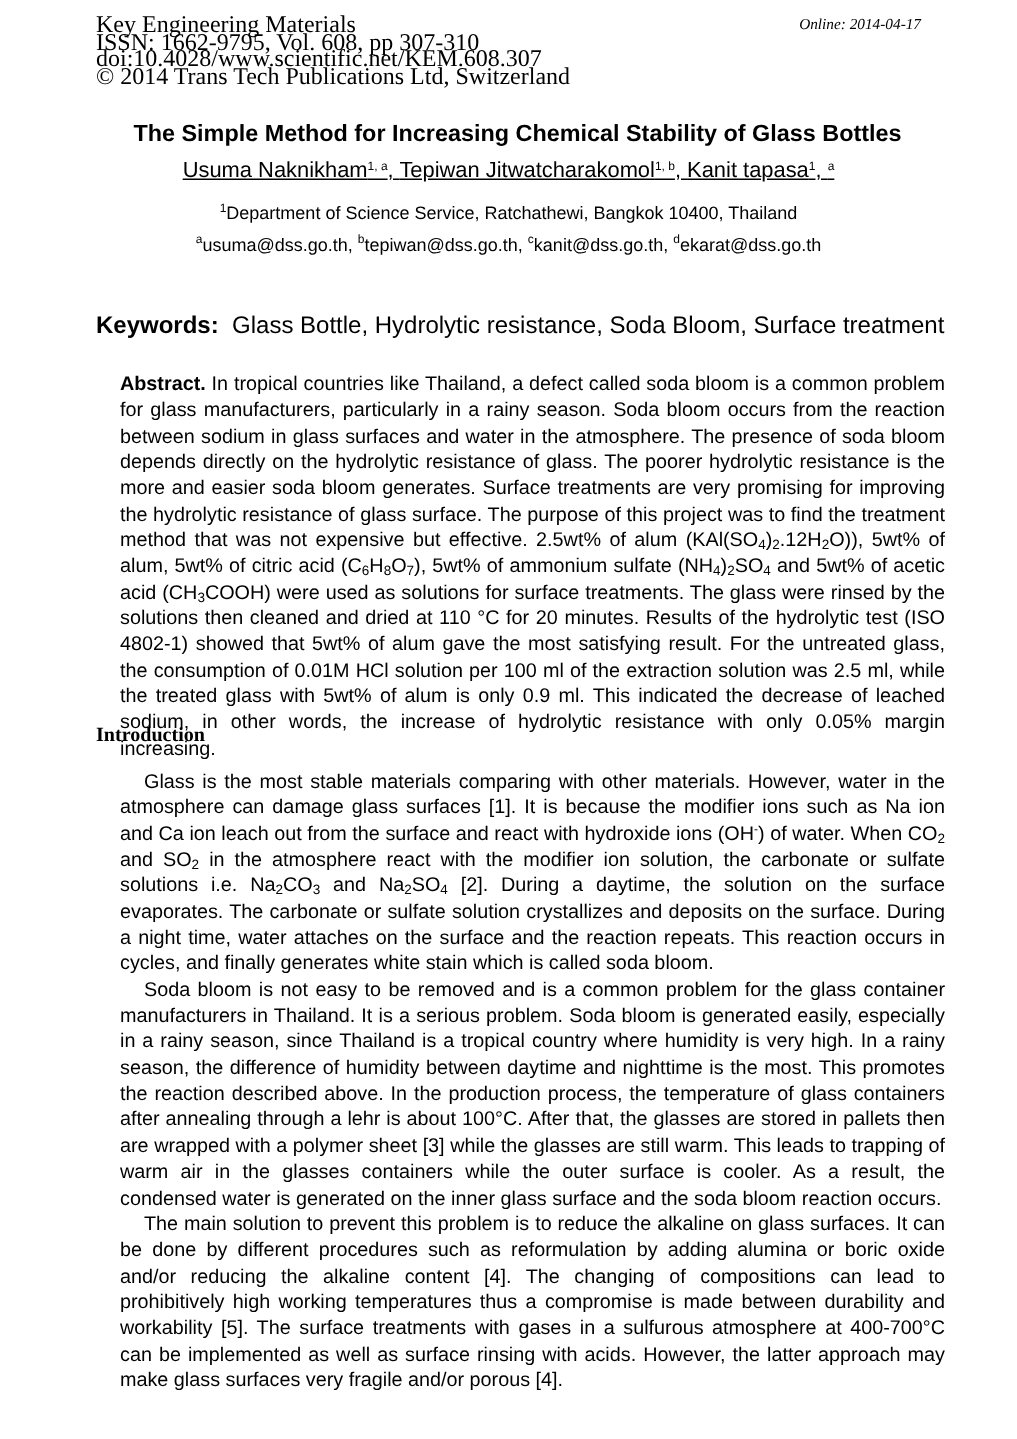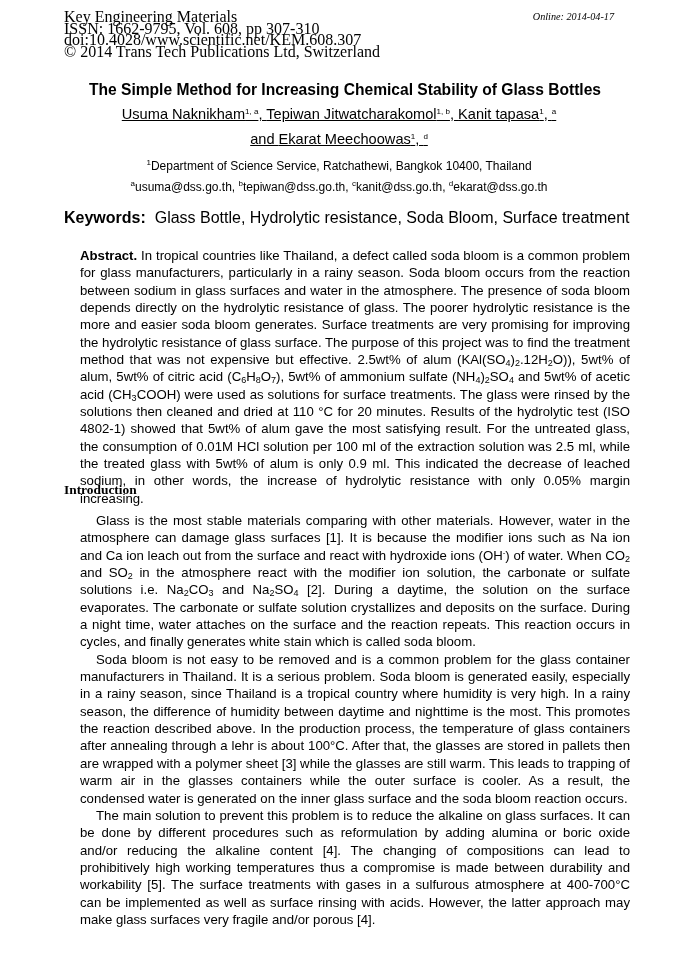--- a/index.html
+++ b/index.html
@@ -69,23 +69,20 @@
   <div>© 2014 Trans Tech Publications Ltd, Switzerland</div>
 </div>
 <div class="header-right">Online: 2014-04-17</div>
 
 <div class="title-block">
   <div class="title">The Simple Method for Increasing Chemical Stability of Glass Bottles</div>
   <div class="authors">
     <div>
       <span>Usuma Naknikham</span><sup>1, a</sup><span>, </span><span>Tepiwan Jitwatcharakomol</span><sup>1, b</sup><span>, </span><span>Kanit tapasa</span><sup>1</sup><span>, </span><sup>a</sup>
     </div>
-    <div>
-      <span>and </span><span>Ekarat Meechoowas</span><sup>1</sup><span>, </span><sup>d</sup>
-    </div>
   </div>
   <div class="affil">
     <sup>1</sup><span>Department of Science Service, Ratchathewi, Bangkok 10400, Thailand</span>
   </div>
   <div class="emails">
     <sup>a</sup><span>usuma@dss.go.th</span><span>, </span><sup>b</sup><span>tepiwan@dss.go.th</span><span>, </span><sup>c</sup><span>kanit@dss.go.th</span><span>, </span><sup>d</sup><span>ekarat@dss.go.th</span>
   </div>
 </div>
 
 <div class="keywords">

